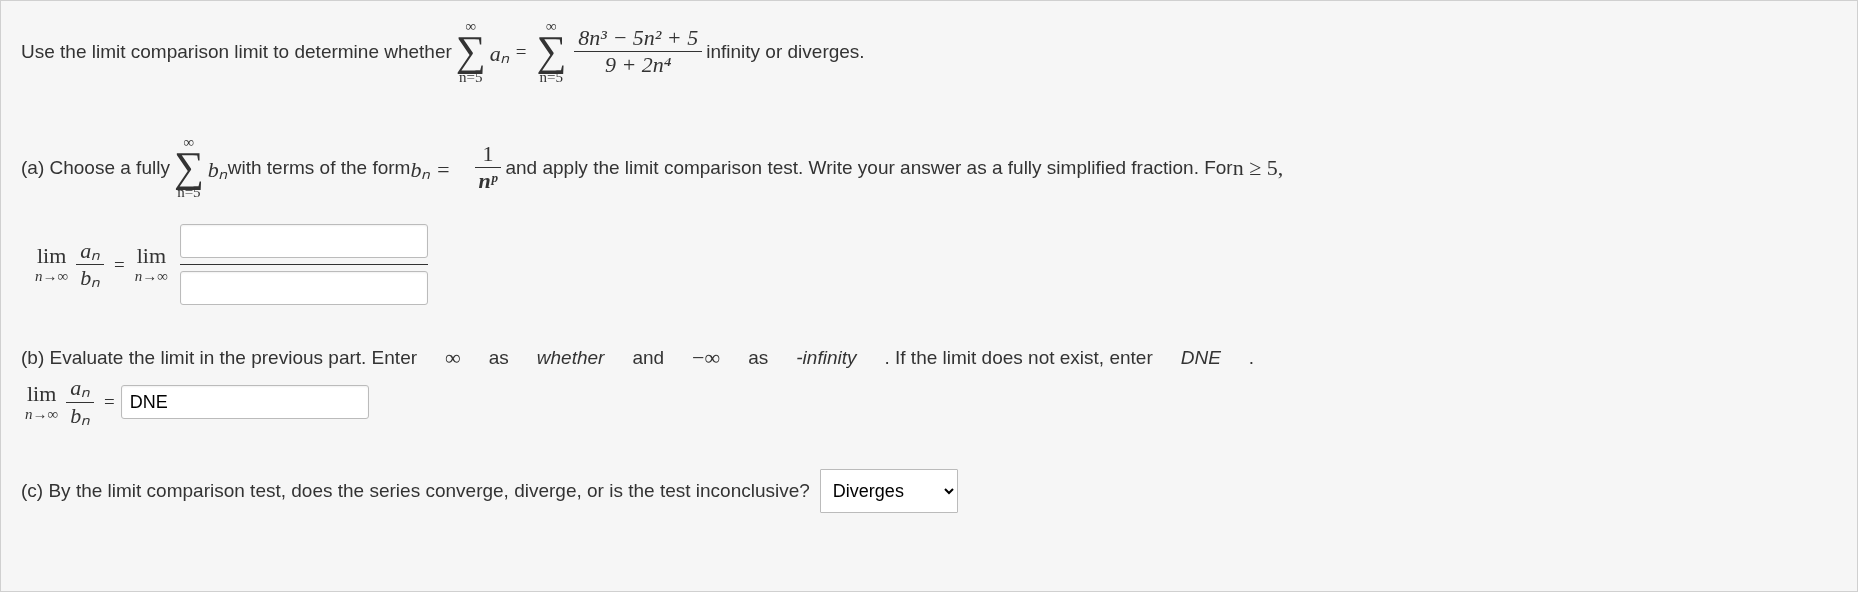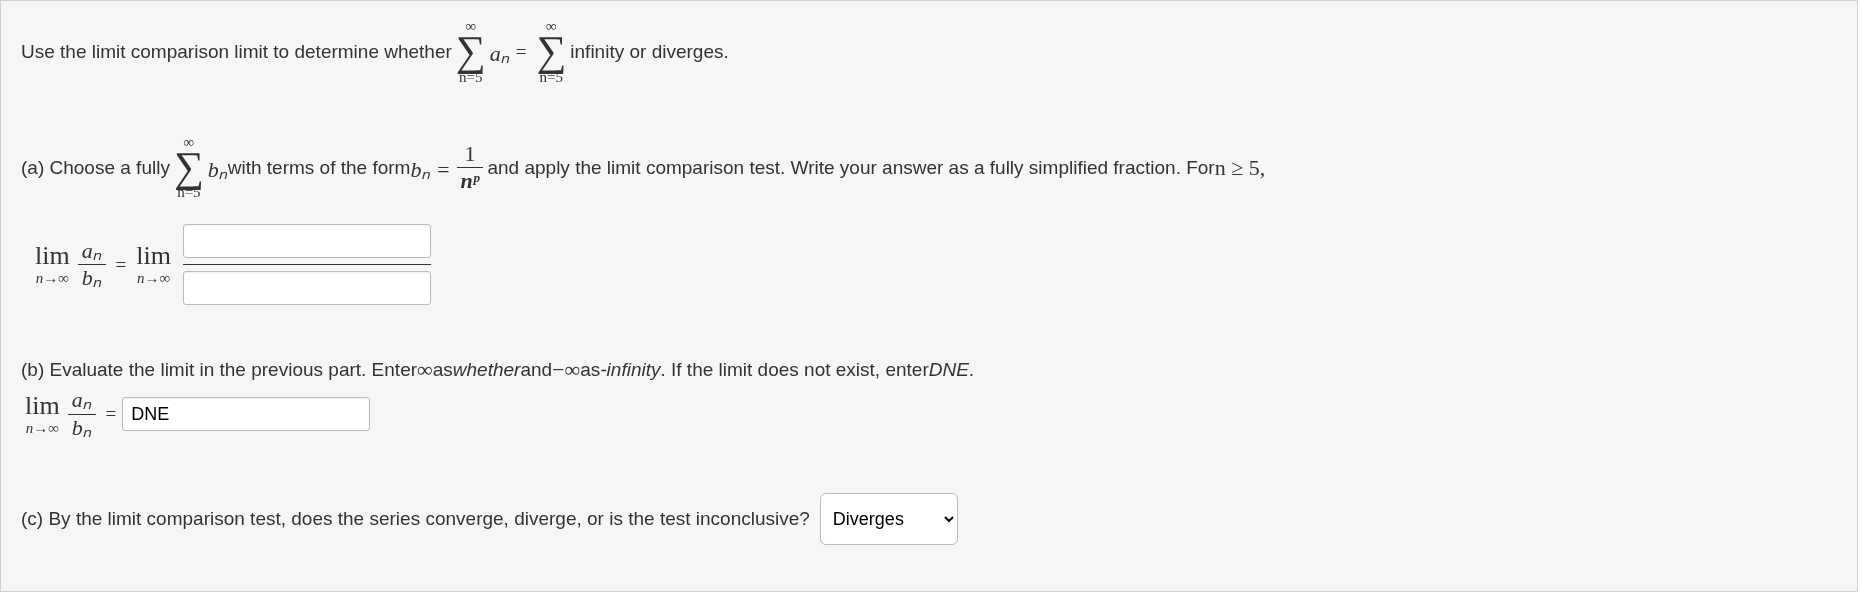--- a/index.html
+++ b/index.html
@@ -60,21 +60,21 @@
   }
   .limit {
     display: inline-flex;
     flex-direction: column;
     align-items: center;
     font-family: "Times New Roman", Times, serif;
     line-height: 1;
     margin: 0 4px;
   }
   .limit .lim {
-    font-size: 26px;
+    font-size: 22px;
   }
   .limit .under {
     font-size: 15px;
     margin-top: 2px;
   }
   .eq {
     font-family: "Times New Roman", Times, serif;
     margin: 0 6px;
   }
   .textinput {
@@ -85,23 +85,23 @@
     border-radius: 3px;
     background: #fff;
     font-size: 18px;
     padding: 0 8px;
     box-sizing: border-box;
     font-family: Arial, sans-serif;
     box-shadow: inset 0 1px 2px rgba(0,0,0,0.06);
   }
   .selectbox {
     display: inline-block;
-    height: 52px;
+    height: 44px;
     border: 1px solid #bbb;
-    border-radius: 6px;
+    border-radius: 1px;
     background: #fff;
     font-size: 18px;
     padding: 0 8px;
     font-family: Arial, sans-serif;
   }
   .frac-inputs {
     display: inline-flex;
     flex-direction: column;
     align-items: stretch;
     margin-left: 8px;
@@ -129,33 +129,38 @@
       <span class="sig">∑</span>
       <span class="bot">n=5</span>
     </span>
     <span class="math-serif" style="font-style:italic;">aₙ</span>
     <span class="eq">=</span>
     <span class="sum math-serif">
       <span class="top">∞</span>
       <span class="sig">∑</span>
       <span class="bot">n=5</span>
     </span>
+    <span class="frac math-serif">
+      <span class="num" style="font-style:italic;">8n³ − 5n² + 5</span>
+      <span class="bar"></span>
+      <span class="den" style="font-style:italic;">9 + 2n⁴</span>
+    </span>
     <span> infinity or diverges.</span>
   </div>
 
   <div class="row sec" style="margin-top:50px;">
     <span>(a) Choose a fully </span>
     <span class="sum math-serif">
       <span class="top">∞</span>
       <span class="sig">∑</span>
       <span class="bot">n=5</span>
     </span>
     <span class="math-serif" style="font-style:italic;">bₙ</span>
     <span> with terms of the form </span>
-    <span class="math-serif" style="font-style:italic; margin-right:2px;">bₙ =</span>
+    <span class="math-serif" style="font-style:italic; margin-right:20px;">bₙ =</span>
     <span class="frac math-serif">
       <span class="num">1</span>
       <span class="bar"></span>
       <span class="den" style="font-style:italic;font-weight:bold;">nᵖ</span>
     </span>
     <span> and apply the limit comparison test. Write your answer as a fully simplified fraction. For </span>
     <span class="math-serif" style="">n ≥ 5,</span>
   </div>
 
   <div class="row" style="margin-top:24px; margin-left:10px;">
@@ -173,21 +178,21 @@
       <span class="lim">lim</span>
       <span class="under" style="font-style:italic;">n→∞</span>
     </span>
     <span class="frac-inputs">
       <input class="textinput" type="text" value="" style="">
       <span class="bar"></span>
       <input class="textinput" type="text" value="" style="">
     </span>
   </div>
 
-  <div class="row sec" style="margin-top:52px;">
+  <div class="row sec" style="margin-top:40px;gap:28px;">
     <span>(b) Evaluate the limit in the previous part. Enter </span>
     <span class="math-serif">∞</span>
     <span> as </span>
     <span class="italic-hint">whether</span>
     <span> and </span>
     <span class="math-serif">−∞</span>
     <span> as </span>
     <span class="italic-hint">-infinity</span>
     <span>. If the limit does not exist, enter </span>
     <span class="italic-hint">DNE</span>
@@ -201,19 +206,19 @@
     </span>
     <span class="frac math-serif">
       <span class="num" style="font-style:italic;">aₙ</span>
       <span class="bar"></span>
       <span class="den" style="font-style:italic;">bₙ</span>
     </span>
     <span class="eq">=</span>
     <input class="textinput" style="width: 248px;" type="text" value="DNE">
   </div>
 
-  <div class="row sec" style="margin-top:52px;">
+  <div class="row sec" style="margin-top:40px;">
     <span>(c) By the limit comparison test, does the series converge, diverge, or is the test inconclusive?</span>
     <span style="width:10px;"></span>
     <select class="selectbox" id="conclusion-select"><option></option><option>Converges</option><option selected="">Diverges</option><option>Inconclusive</option></select>
   </div>
 
 </div>
 
 </body></html>

